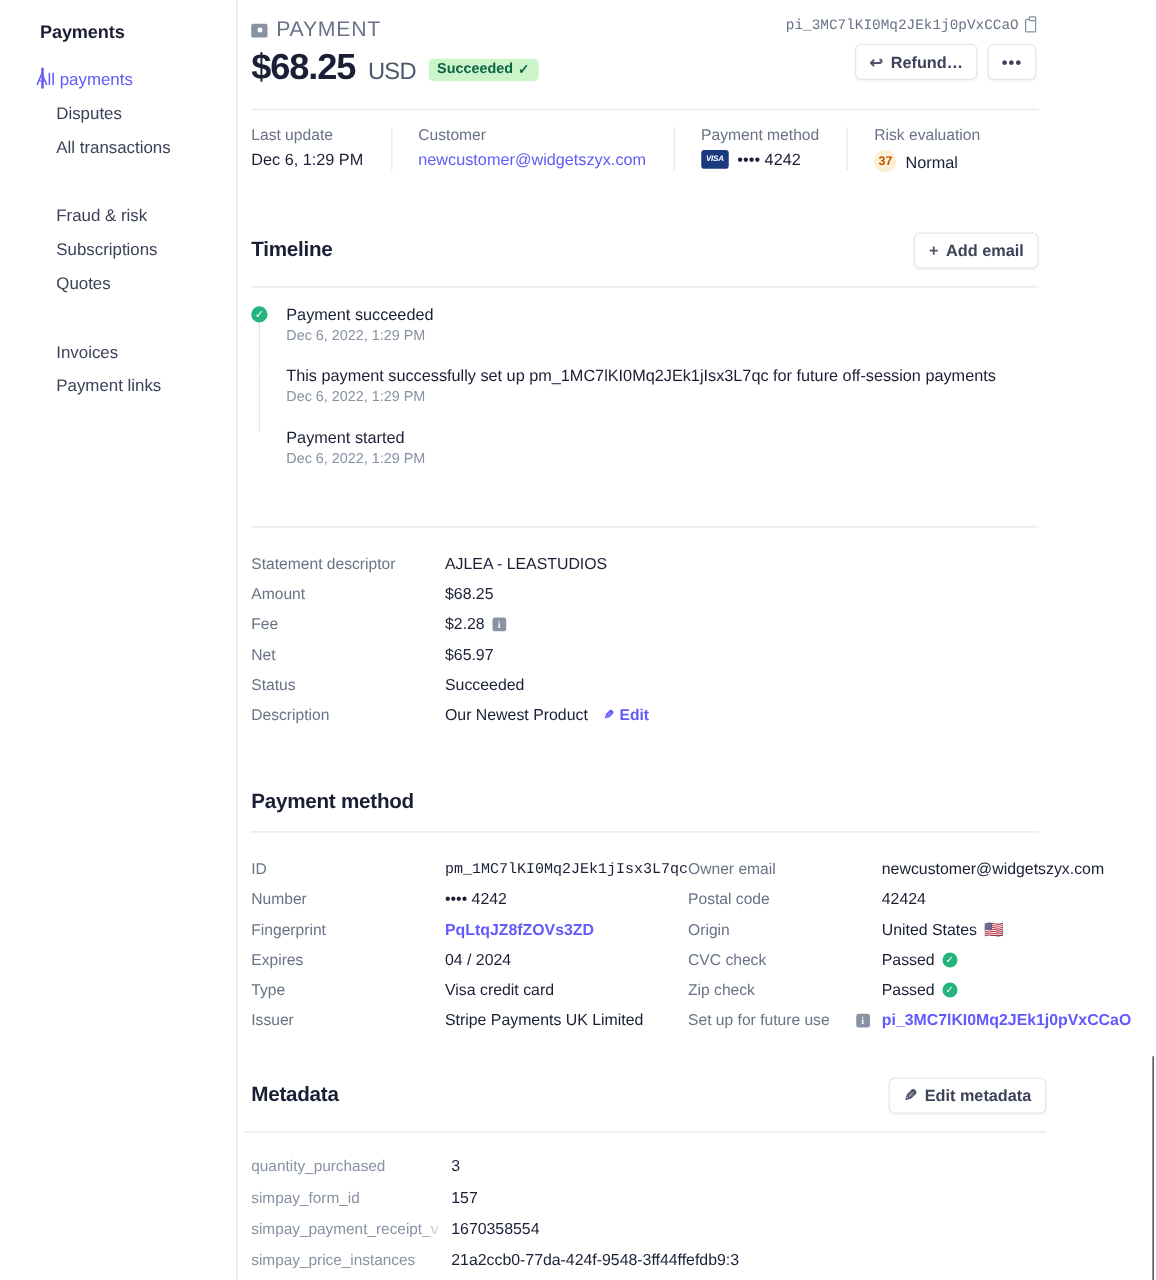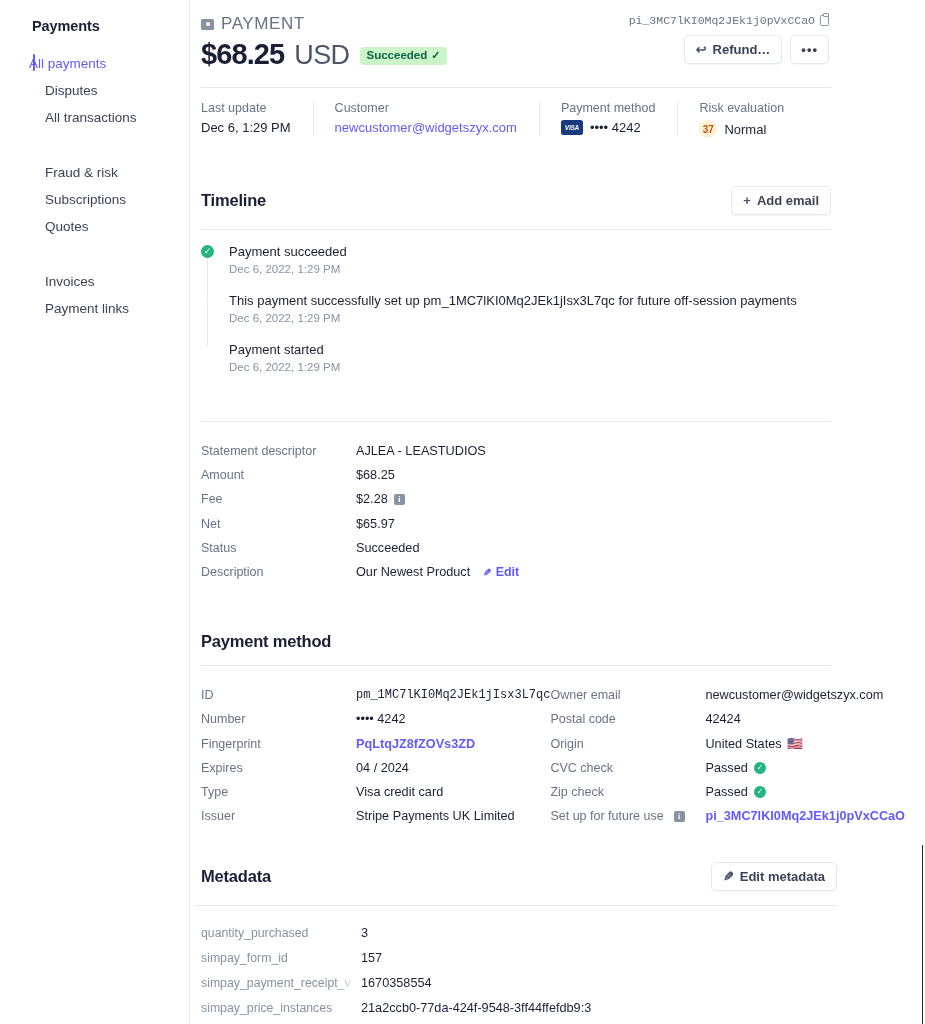--- a/index.html
+++ b/index.html
@@ -56,21 +56,21 @@
   .eyebrow .pay-ico {
     width: 13px; height: 11px; background: #8792a2; border-radius: 1.5px;
     position: relative; flex: 0 0 13px;
   }
   .eyebrow .pay-ico::after {
     content: ""; position: absolute; left: 4.5px; top: 3px;
     width: 4px; height: 4px; border-radius: 50%; background: #fff;
   }
   .amount-row { display: flex; align-items: baseline; gap: 10px; margin-top: 4px; }
   .amount { font-size: 29px; font-weight: bold; letter-spacing: -0.9px; color: #1a1f36; }
-  .currency { font-size: 27px; color: #4f566b; font-weight: 300; letter-spacing: -0.6px; }
+  .currency { font-size: 19px; color: #4f566b; font-weight: 300; letter-spacing: -0.6px; }
   .chip-success {
     background: #cbf4c9; color: #0e6245; font-size: 11.5px; font-weight: bold;
     border-radius: 4px; padding: 2px 7px 3px; display: inline-flex; align-items: center;
     gap: 4px; position: relative; top: -5px;
   }
   .chip-success .tick { font-size: 11px; }
 
   
   .topright {
     position: absolute; top: 14px; right: 96px; text-align: right;
@@ -433,21 +433,21 @@
                 </div>
               </div>
               <div class="kv-row">
                 <div class="kv-key">Zip check</div>
                 <div class="kv-val">
                   <span>Passed</span>
                   <span class="ok-dot">✓</span>
                 </div>
               </div>
               <div class="kv-row">
-                <div class="kv-key" style="display:flex;align-items:center;gap:10px;">
+                <div class="kv-key" style="display:flex;align-items:center;gap:21px;">
                   <span>Set up for future use</span>
                   <span class="info-ico">i</span>
                 </div>
                 <div class="kv-val">
                   <span class="link">pi_3MC7lKI0Mq2JEk1j0pVxCCaO</span>
                 </div>
               </div>
             </div>
           </div>
 

